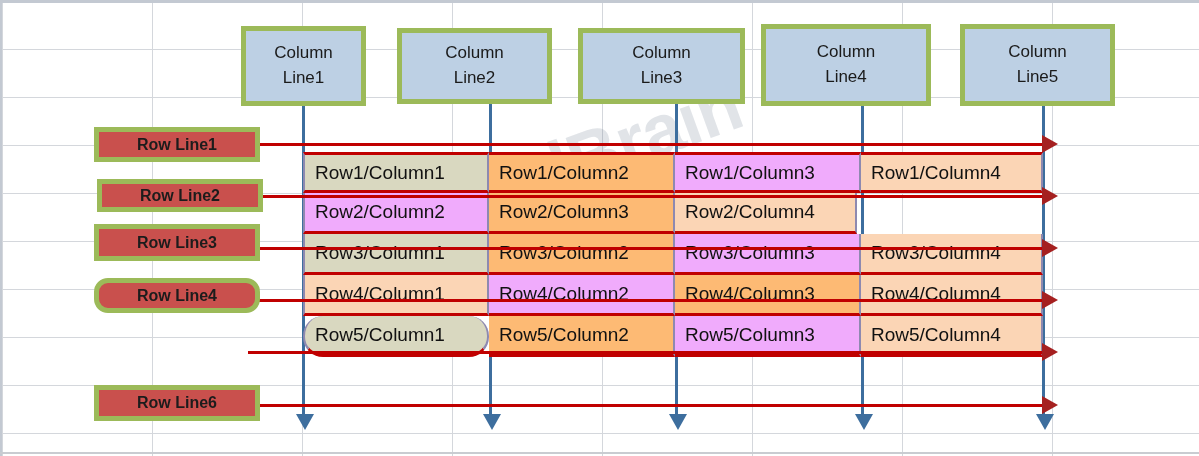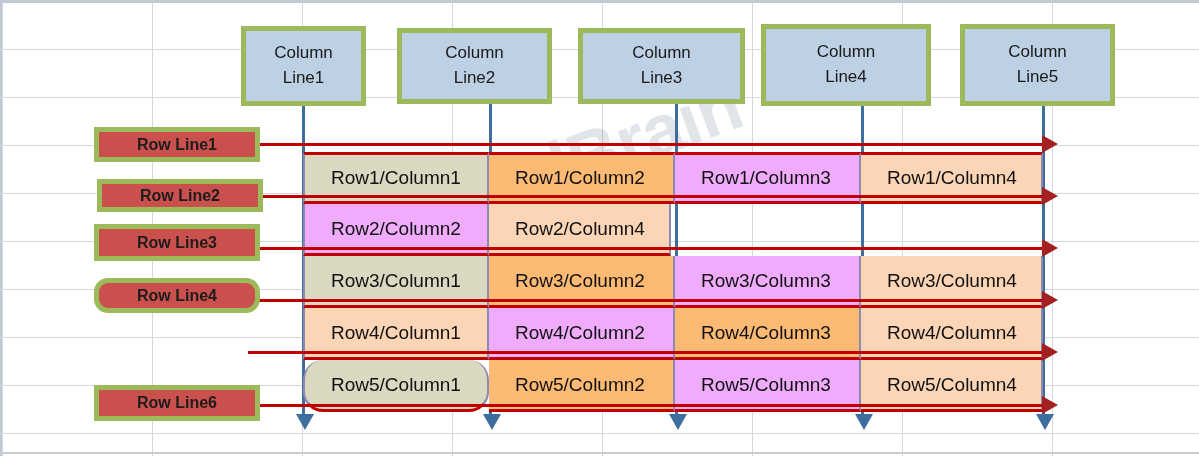--- a/index.html
+++ b/index.html
@@ -66,23 +66,23 @@
   .hline{position:absolute;height:3px;background:#c00000;}
   .harrow{position:absolute;width:0;height:0;
     border-top:9px solid transparent;border-bottom:9px solid transparent;
     border-left:16px solid #a52020;}
 
   
   .table{position:absolute;left:303px;top:152px;width:740px;}
   .trow{display:flex;}
   .cell{
     box-sizing:border-box;
-    height:52px;
+    height:41px;
     display:flex;align-items:center;
-    padding-left:26px;
+    padding-left:10px;
     font-size:19px;color:#111;
     border-right:2px solid #8e89b0;
     border-bottom:3px solid #c00000;
     white-space:nowrap;
   }
   .trow:first-child .cell{border-top:3px solid #c00000;}
   .cell:first-child{border-left:2px solid #8e89b0;}
   .c-khaki{background:#d9d8c0;}
   .c-pink {background:#fdba74;}
   .c-blue {background:#f0abfc;}
@@ -119,20 +119,21 @@
 
     <div class="trow">
       <div class="cell c-khaki" style="width:186px;">Row1/Column1</div>
       <div class="cell c-pink" style="width:186px;">Row1/Column2</div>
       <div class="cell c-blue" style="width:186px;">Row1/Column3</div>
       <div class="cell c-orange" style="width:182px;">Row1/Column4</div>
     </div>
 
     <div class="trow">
       <div class="cell c-blue" style="width:186px;">Row2/Column2</div>
+      <div class="cell c-pink" style="width:186px;">Row2/Column3</div>
       <div class="cell c-orange" style="width:182px;">Row2/Column4</div>
     </div>
 
     <div class="trow">
       <div class="cell c-khaki" style="width:186px;">Row3/Column1</div>
       <div class="cell c-pink" style="width:186px;">Row3/Column2</div>
       <div class="cell c-blue" style="width:186px;">Row3/Column3</div>
       <div class="cell c-orange" style="width:182px;">Row3/Column4</div>
     </div>
 

